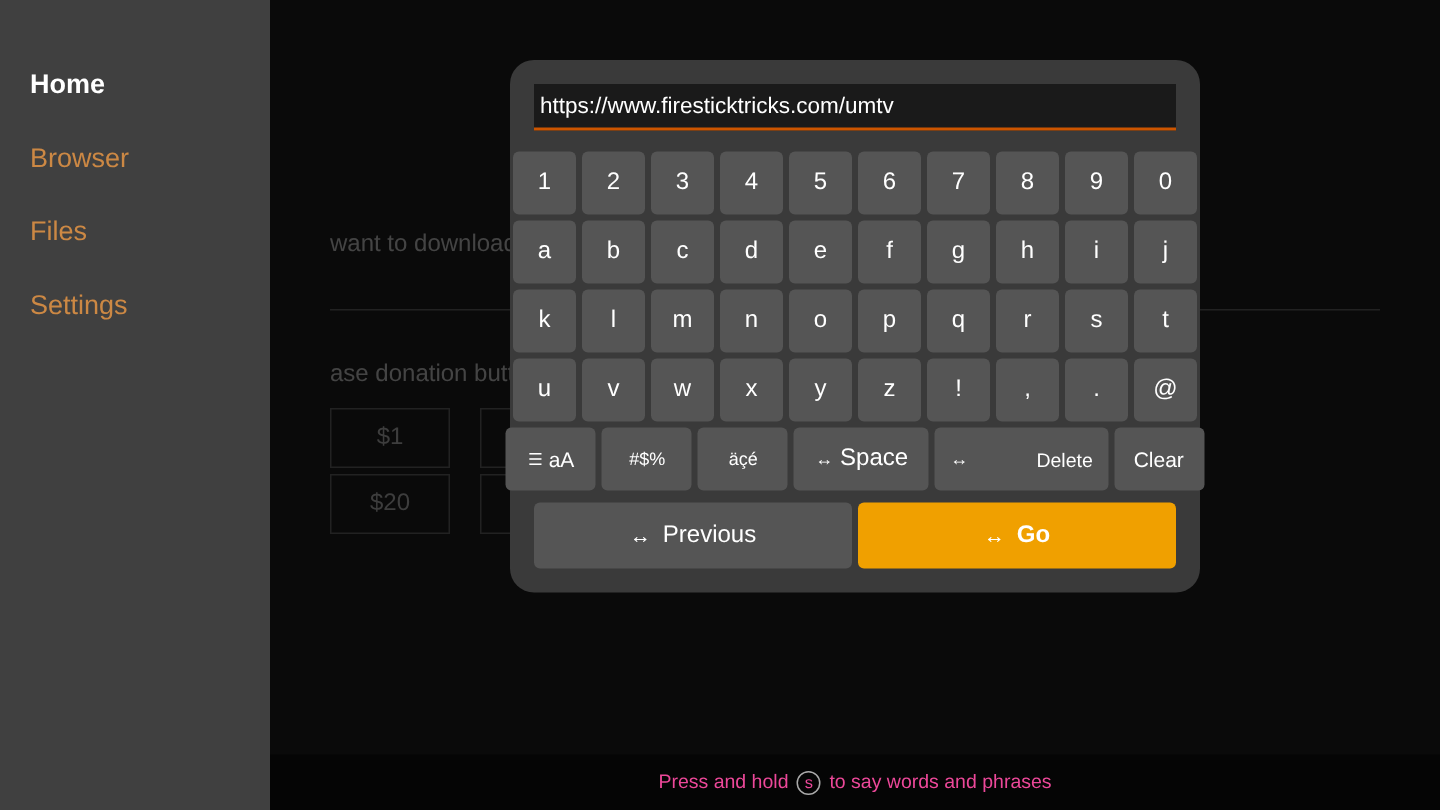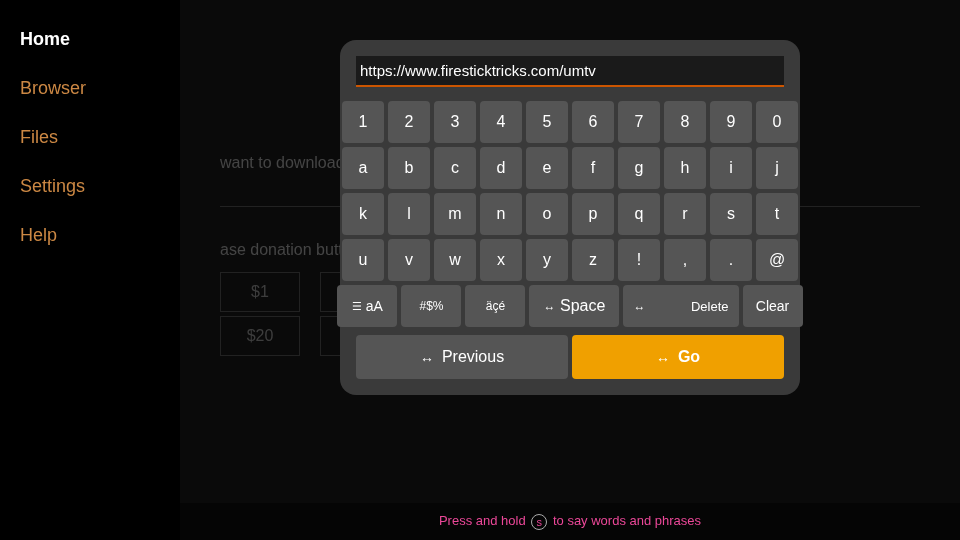--- a/index.html
+++ b/index.html
@@ -9,24 +9,24 @@
       background: #1a1a1a;
       font-family: Arial, sans-serif;
       overflow: hidden;
       display: flex;
     }
 
     
     .sidebar {
       width: 180px;
       height: 540px;
-      background: #000000;
+      background: #404040;
       display: flex;
       flex-direction: column;
-      padding: 15px 0;
+      padding: 32px 0;
       flex-shrink: 0;
     }
     .sidebar-item {
       padding: 14px 20px;
       color: #cc8844;
       font-size: 18px;
       cursor: pointer;
     }
     .sidebar-item.active {
       color: #fff;
@@ -216,23 +216,20 @@
   </div>
   <div class="sidebar-item">
     <span>Browser</span>
   </div>
   <div class="sidebar-item">
     <span>Files</span>
   </div>
   <div class="sidebar-item">
     <span>Settings</span>
   </div>
-  <div class="sidebar-item">
-    <span>Help</span>
-  </div>
 </div>
 
 <div class="main">
 
   <div class="bg-content">
     <div style="margin-top:120px;">
       <span class="bg-text">want to download:</span>
       <div style="border-bottom: 1px solid #555; margin-top:30px; margin-bottom:30px;"></div>
       <span class="bg-text">ase donation buttons:</span>
       <div class="donation-row">

